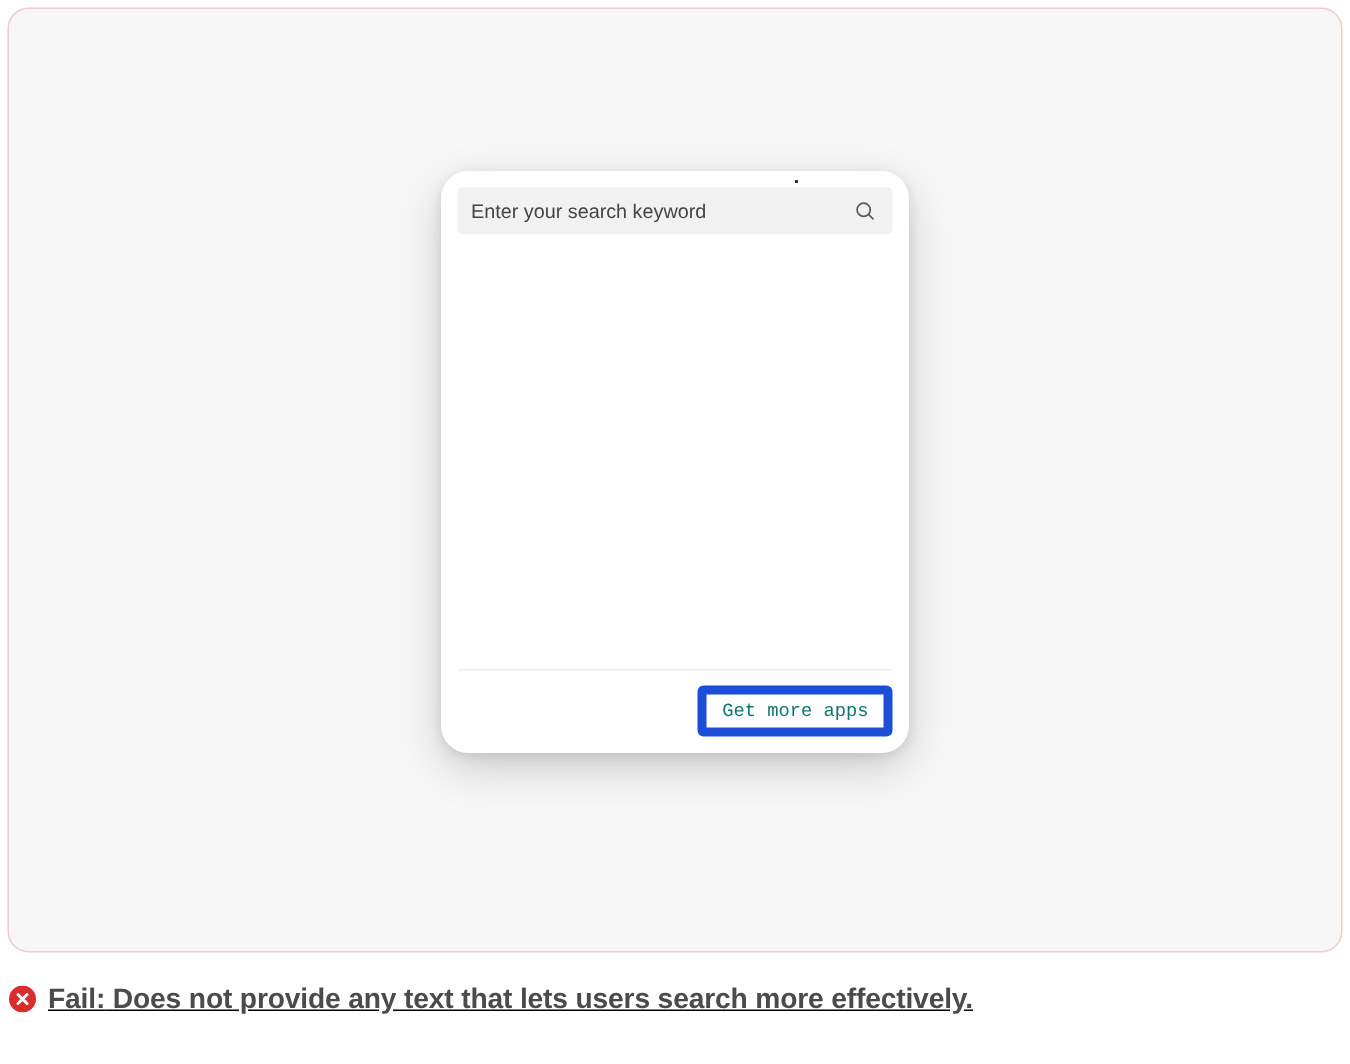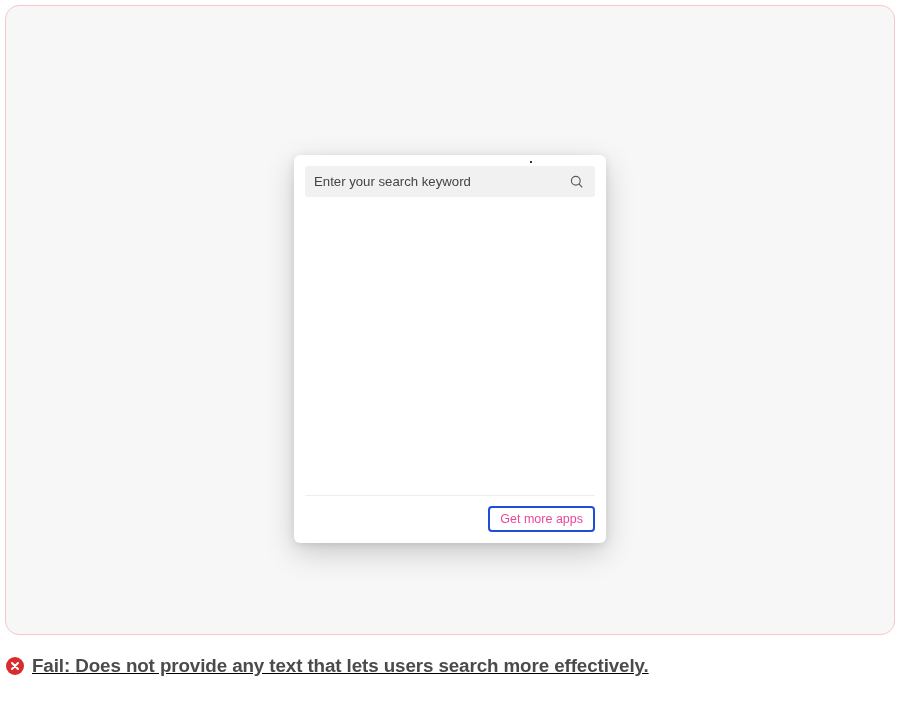--- a/index.html
+++ b/index.html
@@ -21,27 +21,26 @@
       background: #f7f7f7;
       display: flex;
       align-items: flex-start;
       justify-content: center;
       padding-top: 108px;
     }
     .card {
       width: 312px;
       height: 388px;
       background: #fff;
-      border-radius: 6px;
+      border-radius: 18px;
       box-shadow: 0 10px 30px rgba(0,0,0,0.18), 0 2px 8px rgba(0,0,0,0.10);
       display: flex;
       flex-direction: column;
       padding: 11px;
       position: relative;
-      margin-top: 41px;
     }
     .card-top {
       position: relative;
     }
     .dot {
       position: absolute;
       top: -5px;
       right: 63px;
       width: 2px;
       height: 2px;
@@ -75,25 +74,25 @@
       cursor: pointer;
     }
     .card-body { flex: 1; }
     .card-footer {
       border-top: 1px solid #eee;
       padding-top: 10px;
       display: flex;
       justify-content: flex-end;
     }
     .more-btn {
-      font-family: Liberation Sans, sans-serif;
+      font-family: Liberation Mono, monospace;
       font-size: 12.5px;
-      color: #ec4899;
+      color: #0f766e;
       background: #fff;
-      border: 2px solid #1d4ed8;
+      border: 6px solid #1d4ed8;
       border-radius: 4px;
       padding: 4px 10px;
       cursor: pointer;
     }
     .caption {
       position: absolute;
       left: 6px;
       bottom: 32px;
       display: flex;
       align-items: center;

